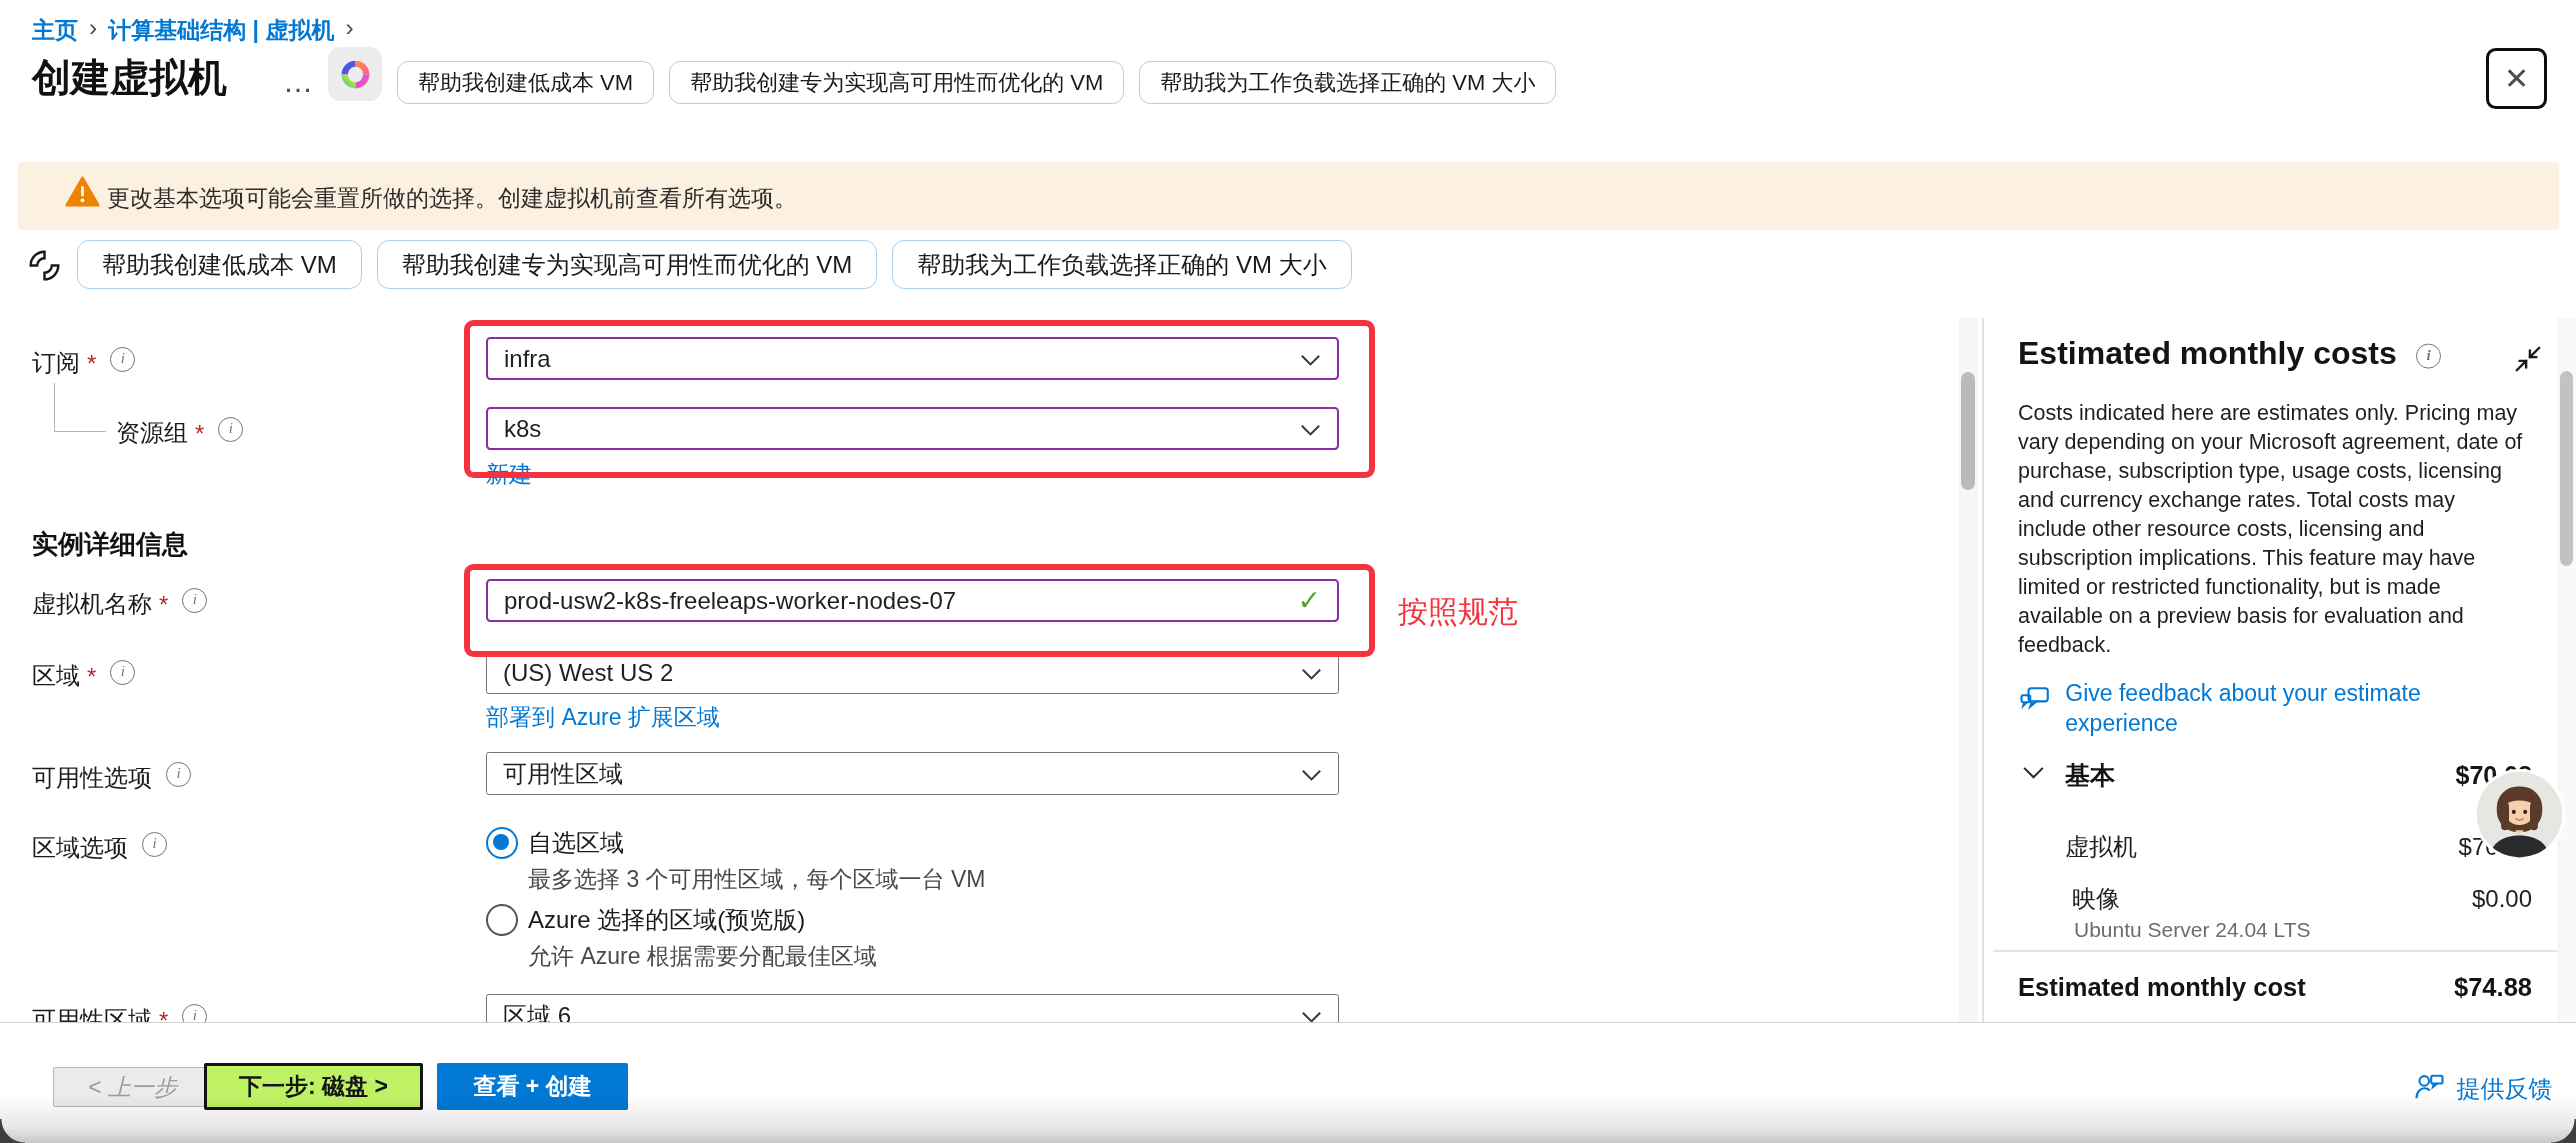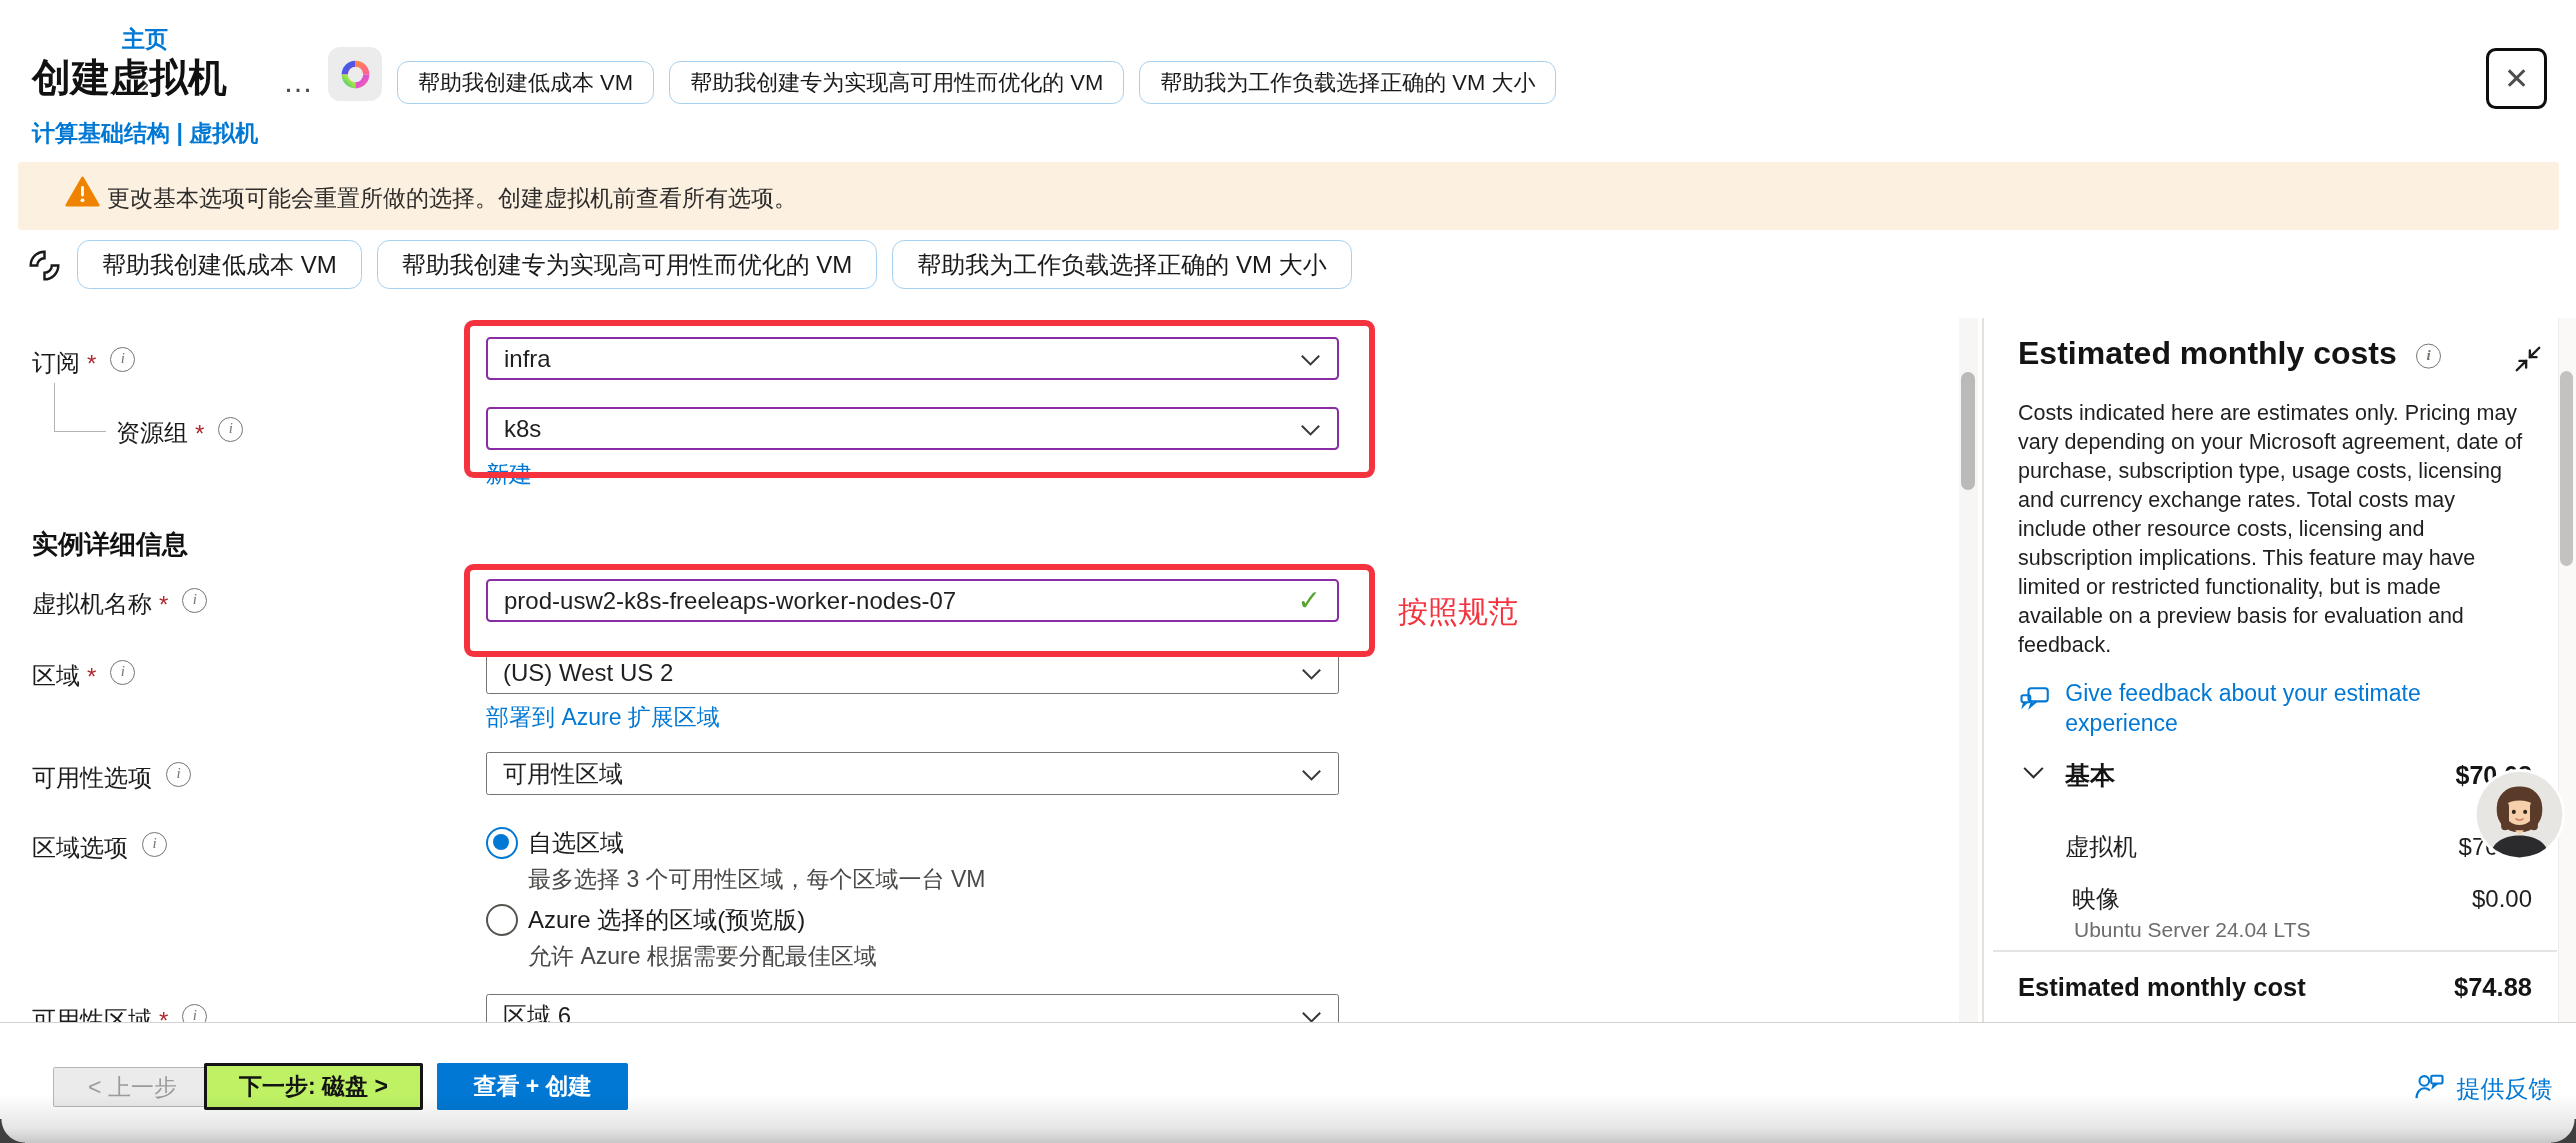--- a/index.html
+++ b/index.html
@@ -1,21 +1,21 @@
 <!DOCTYPE html>
 <html style="font-size:14px"><head>
 <meta charset="utf-8">
 <style>
   html,body{margin:0;padding:0;background:#ffffff;}
   .screen{position:relative;width:2576px;height:1143px;background:#ffffff;overflow:hidden;
           font-family:"Liberation Sans","DejaVu Sans",sans-serif;color:#1b1a19;}
   .abs{position:absolute;}
 
   
-  .breadcrumb{left:32px;top:24px;display:flex;align-items:center;gap:19px;font-size:23px;flex-direction:column;}
+  .breadcrumb{left:32px;top:15px;display:flex;align-items:center;gap:11px;font-size:23px;}
   .bc-link{color:#0078d4;text-decoration:none;cursor:pointer;font-weight:600;}
   .bc-sep{color:#4f4e4d;font-size:24.6px;line-height:1;transform:translateY(-1.8px);}
 
   
   .page-title{left:32px;top:51px;font-size:39px;font-weight:700;color:#111;}
   .overflow-dots{left:283px;top:65px;font-size:30px;color:#4a4a4a;letter-spacing:1.8px;}
   .copilot-box{left:328px;top:47px;width:54px;height:54px;border-radius:12.3px;background:#ececec;
                display:flex;align-items:center;justify-content:center;}
   .pill-row-1{left:397px;top:61px;display:flex;gap:15px;}
   .pill{display:flex;align-items:center;height:41px;padding:0 20px;border:1.8px solid #a6d0ef;
@@ -79,21 +79,21 @@
   .cp-item-name{font-size:24px;color:#201f1e;}
   .cp-item-amt{font-size:24px;color:#201f1e;}
   .cp-sub{left:2074px;top:918px;font-size:21px;color:#6e6c6a;}
   .cp-divider{left:1993px;top:950px;width:564px;height:1.8px;background:#e6e4e2;}
   .cp-total-label{font-size:25.5px;font-weight:700;color:#141414;}
   .cp-total-amt{font-size:25.5px;font-weight:700;color:#141414;}
 
   
   .footer{left:0;top:1022px;width:2576px;height:121px;background:#fff;border-top:1.8px solid #d4d2d0;z-index:20;}
   .btn{position:absolute;display:flex;align-items:center;justify-content:center;font-size:23px;cursor:pointer;box-sizing:border-box;white-space:nowrap;}
-  .btn-prev{left:53px;top:44px;width:159px;height:40px;background:#ebebeb;border:1.8px solid #b7b5b3;color:#9d9b99;border-radius:1.8px;}
+  .btn-prev{left:53px;top:44px;width:159px;height:40px;background:#ebebeb;border:1.8px solid #b7b5b3;color:#9d9b99;border-radius:1.8px;font-style:italic;}
   .btn-next{left:204px;top:40px;width:219px;height:47px;background:#bef264;border:3.5px solid #141414;color:#141414;border-radius:1.8px;font-weight:600;}
   .btn-review{left:437px;top:40px;width:191px;height:47px;background:#0078d4;border:none;color:#fff;border-radius:1.8px;font-weight:600;}
   .footer-feedback{position:absolute;left:2413px;top:49px;display:flex;align-items:center;gap:10.5px;cursor:pointer;}
   .footer-feedback-text{font-size:24px;color:#0078d4;}
 
   
   .avatar{left:2474px;top:769px;width:91px;height:91px;z-index:40;}
   .bottom-fade{left:0;top:1095px;width:2576px;height:48px;z-index:45;pointer-events:none;
                background:linear-gradient(to bottom,rgba(0,0,0,0) 0%,rgba(0,0,0,0.10) 70%,rgba(0,0,0,0.22) 100%);}
   .corner{width:24.6px;height:24.6px;z-index:50;pointer-events:none;}

